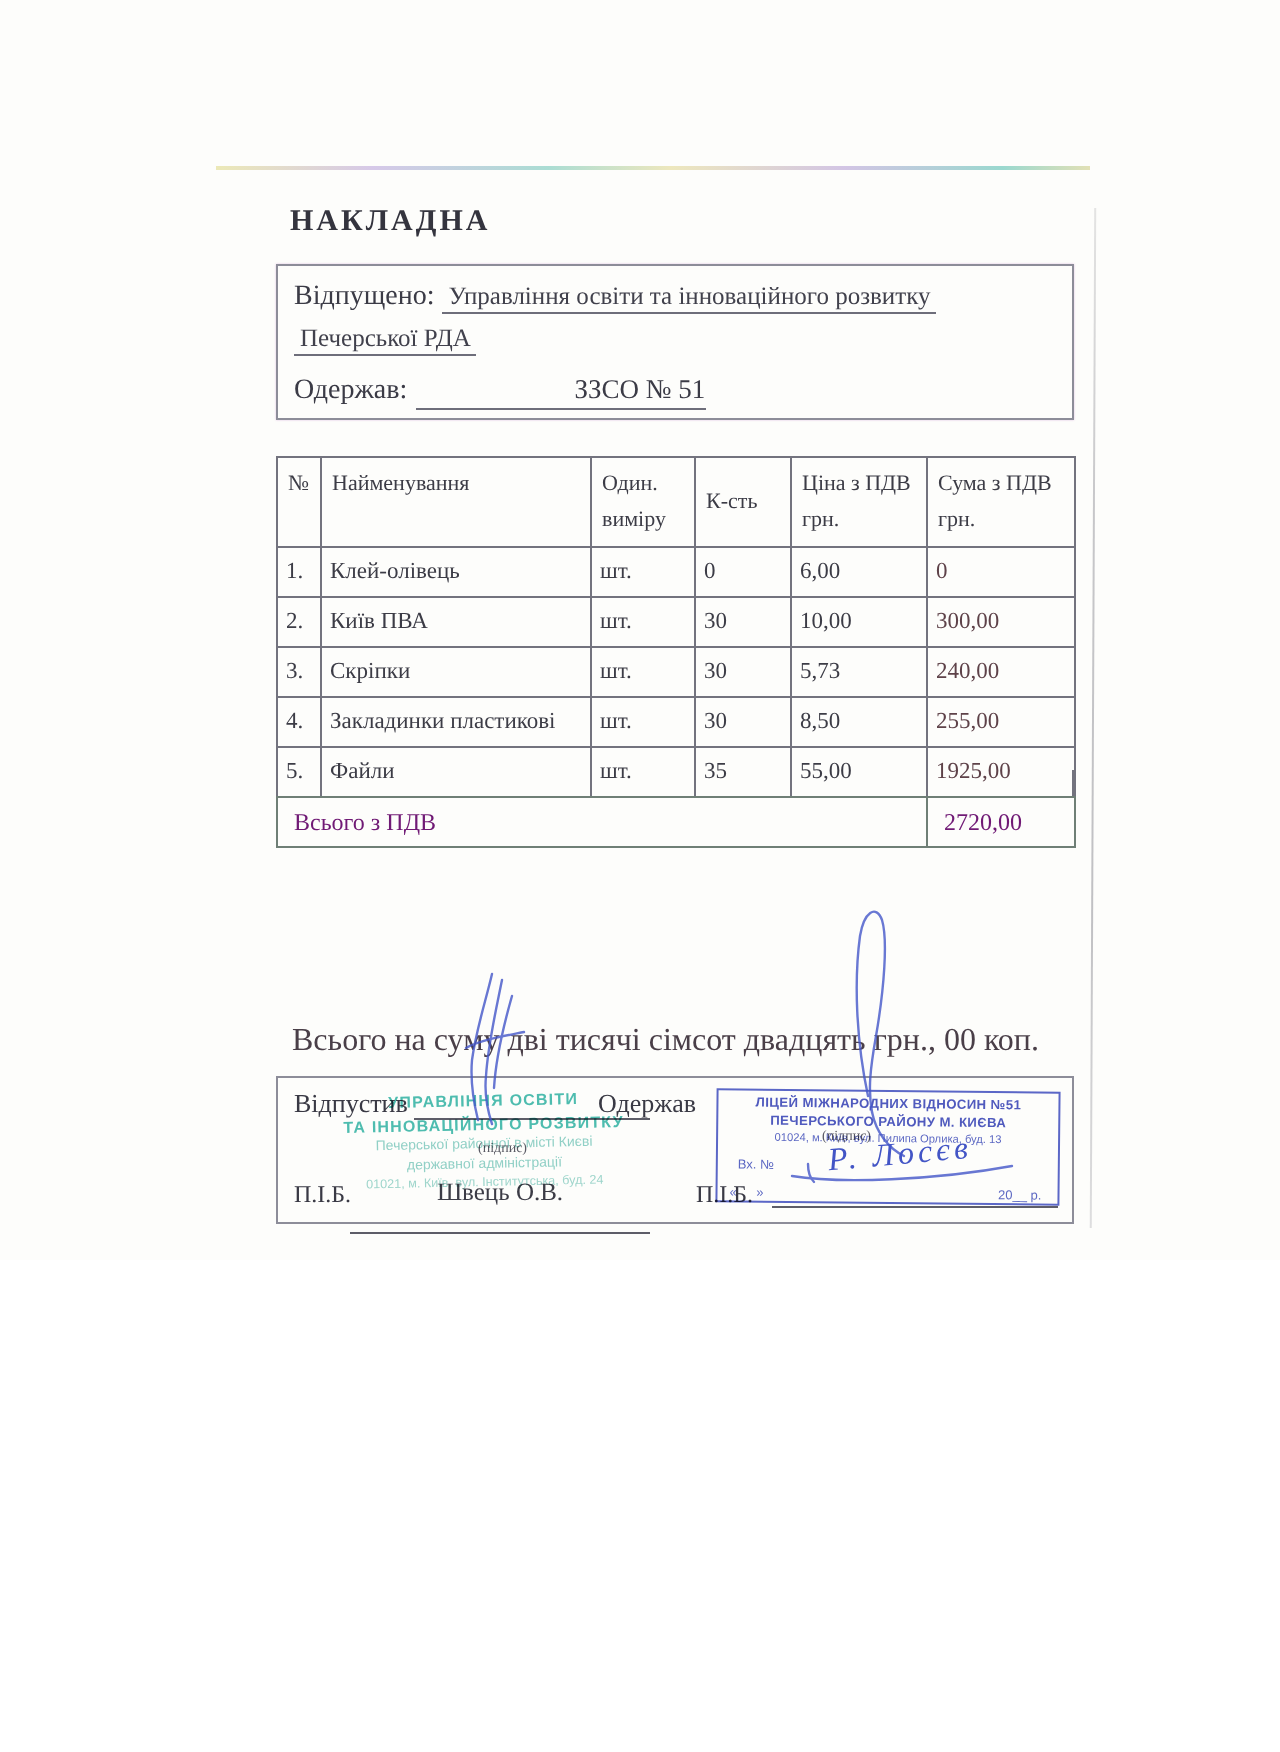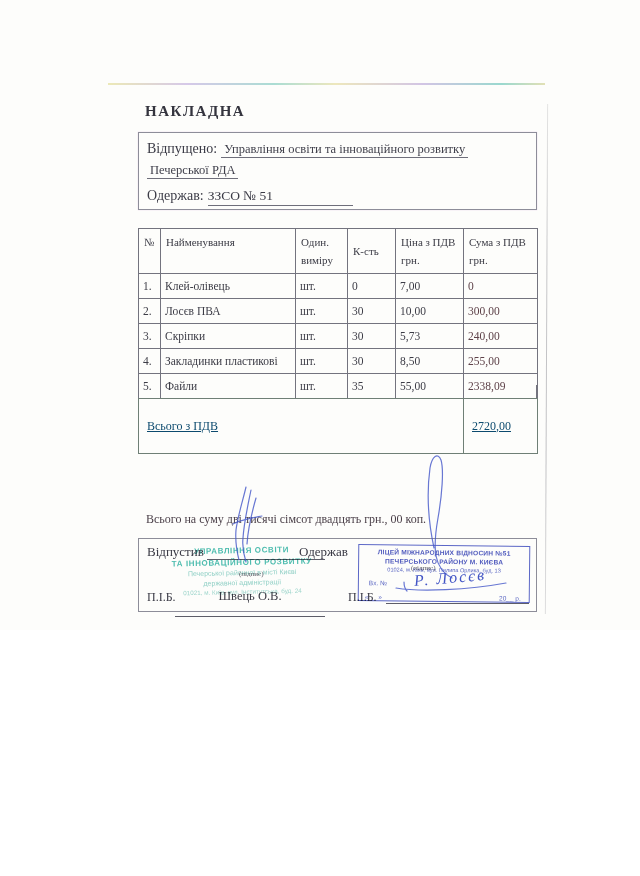--- a/index.html
+++ b/index.html
@@ -20,37 +20,37 @@
   .doc-title{position:absolute;left:145px;top:103px;font-size:15px;font-weight:bold;letter-spacing:1.5px;color:#34343e;}
 
   .header-box{position:absolute;left:138px;top:132px;width:381px;height:64px;
     border:1px solid #8d8d99;padding:6px 8px;box-shadow:0 0 1px rgba(190,120,200,.45);}
   .hb-line{white-space:nowrap;}
   .hb-label{font-size:14px;color:#3b3b46;margin-top:40px;}
   .hb-value{font-size:12.5px;border-bottom:1px solid #6e6e7a;padding:0 3px 1px 3px;color:#41414c;}
   .hb-line2{margin-top:3px;}
   .hb-line3{margin-top:8px;}
   .hb-received-value{font-size:13.5px;border-bottom:1px solid #6e6e7a;display:inline-block;
-    width:145px;text-align:left;padding-bottom:1px;color:#3b3b46;}
+    width:145px;text-align:right;padding-bottom:1px;color:#3b3b46;}
 
   table{border-collapse:collapse;table-layout:fixed;}
   .items-table{position:absolute;left:138px;top:228px;width:399px;}
   .items-table th,.items-table td{border:1px solid #73737e;}
   .items-table th{font-weight:normal;font-size:11px;text-align:left;vertical-align:top;
     padding:4px 5px;white-space:pre-line;line-height:1.65;color:#3c3c46;height:44px;box-sizing:border-box;}
   .items-table th.vmid{vertical-align:middle;line-height:1.2;margin-top:40px;}
   .items-table td{font-size:11.5px;padding:2px 4px;height:20px;color:#3c3c46;}
   td.c{}
   td.sumcol{color:#5e4249;}
   .gap-strip{position:absolute;left:138px;top:385px;width:397px;height:13px;
     border-left:1px solid #73737e;border-right:1px solid #73737e;}
   .total-table{position:absolute;left:138px;top:398px;width:399px;}
-  .total-table td{border:1px solid #6f7f76;font-size:12px;height:20px;padding:17px 8px;color:#0c4a6e;text-decoration:underline;}
-
-  .words-line{position:absolute;left:146px;top:512px;font-size:12px;color:#4a3f48;}
+  .total-table td{border:1px solid #6f7f76;font-size:12px;height:20px;padding:2px 8px;color:#701a75;}
+
+  .words-line{position:absolute;left:146px;top:512px;font-size:16px;color:#4a3f48;}
 
   .sig-box{position:absolute;left:138px;top:538px;width:397px;height:72px;border:1px solid #8d8d99;}
   .sig-label{position:absolute;font-size:13px;color:#393944;}
   .sig-underline{position:absolute;height:1px;background:#5d5d68;}
   .sig-caption{position:absolute;font-size:7px;color:#5a5a64;}
   .name-label{position:absolute;font-size:12px;color:#393944;}
   .name-value{position:absolute;font-size:12.5px;text-align:center;border-bottom:1px solid #5d5d68;color:#3c3c46;padding-bottom:12px;}
 
   .stamp-left{position:absolute;left:146px;top:545px;width:192px;text-align:center;
     font-family:"Liberation Sans", sans-serif;transform:rotate(-1.2deg);
@@ -116,26 +116,26 @@
       <th>Ціна з ПДВ
 грн.</th>
       <th>Сума з ПДВ
 грн.</th>
     </tr>
     <tr>
       <td>1.</td>
       <td>Клей-олівець</td>
       <td class="c">шт.</td>
       <td class="c">0</td>
-      <td class="c">7,00</td>
+      <td class="c">6,00</td>
       <td class="c sumcol">0</td>
     </tr>
     <tr>
       <td>2.</td>
-      <td>Лосєв ПВА</td>
+      <td>Київ ПВА</td>
       <td class="c">шт.</td>
       <td class="c">30</td>
       <td class="c">10,00</td>
       <td class="c sumcol">300,00</td>
     </tr>
     <tr>
       <td>3.</td>
       <td>Скріпки</td>
       <td class="c">шт.</td>
       <td class="c">30</td>
@@ -149,21 +149,21 @@
       <td class="c">30</td>
       <td class="c">8,50</td>
       <td class="c sumcol">255,00</td>
     </tr>
     <tr>
       <td>5.</td>
       <td>Файли</td>
       <td class="c">шт.</td>
       <td class="c">35</td>
       <td class="c">55,00</td>
-      <td class="c sumcol">2338,09</td>
+      <td class="c sumcol">1925,00</td>
     </tr>
   </tbody>
     </table>
 
   <div class="gap-strip"></div>
 
   <table class="total-table">
     <colgroup>
         <col style="width:325px">
         <col style="width:74px">

